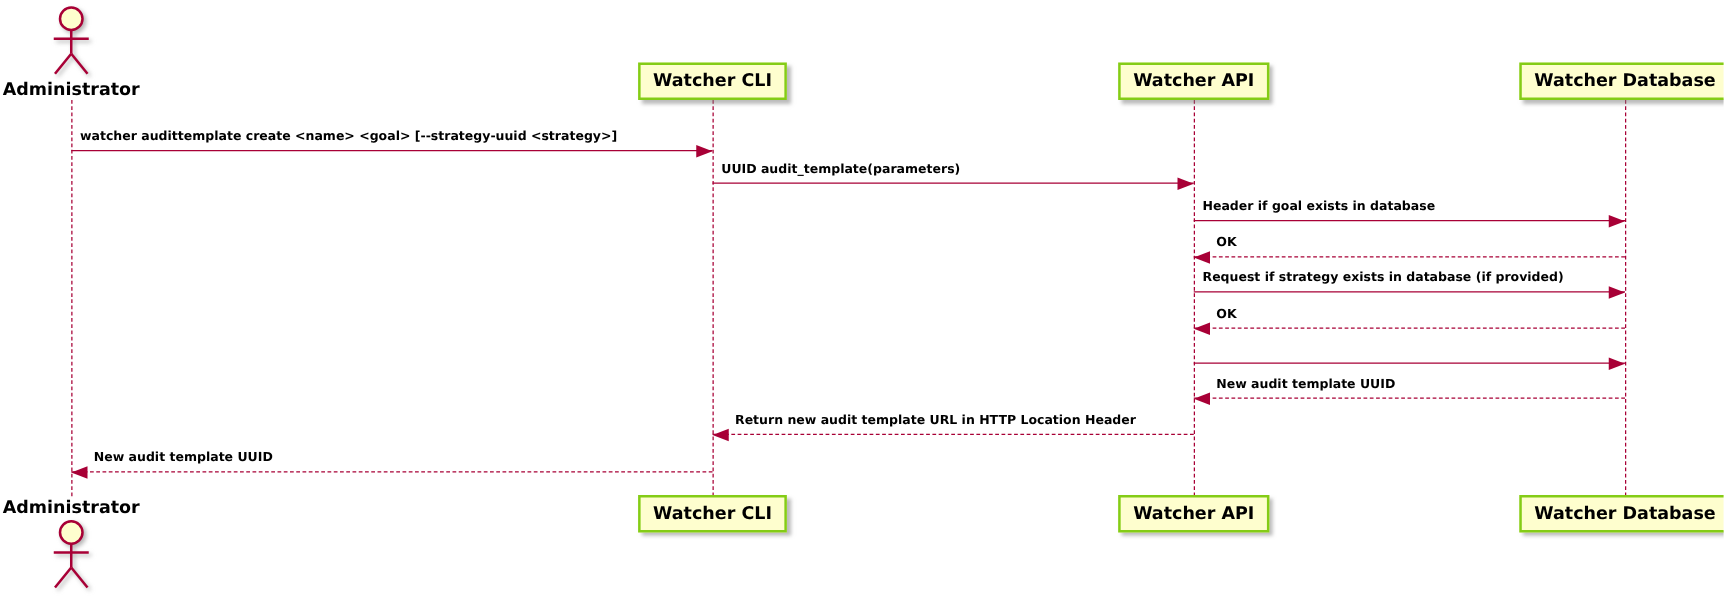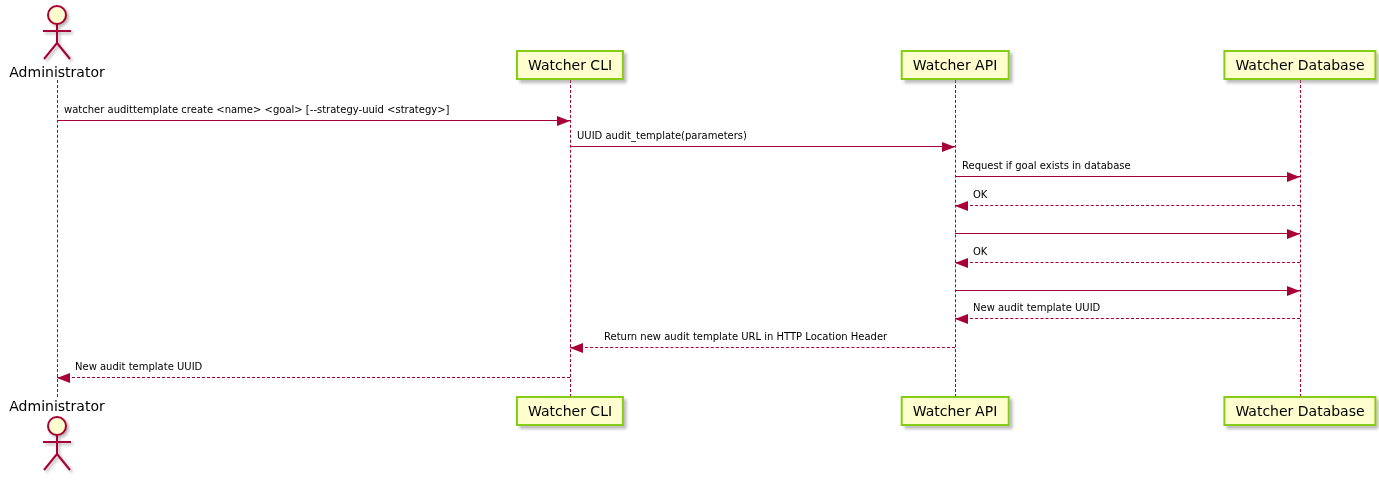--- a/index.html
+++ b/index.html
@@ -5,20 +5,21 @@
   html, body {
     margin: 0;
     padding: 0;
     background: #ffffff;
     font-family: "DejaVu Sans", "Liberation Sans", sans-serif;
   }
   #diagram {
     position: relative;
     overflow: hidden;
     background: #ffffff;
+    font-weight: bold;
   }
   .lifeline {
     position: absolute;
     width: 0;
     border-left: 1px dashed #A80036;
   }
   .participant-box {
     position: absolute;
     transform: translateX(-50%);
     background: #FEFECE;
@@ -97,33 +98,34 @@
     <div class="participant-box" style="left: 1300px; top: 50px;">Watcher Database</div>
     <div class="participant-box" style="left: 1300px; top: 396px;">Watcher Database</div>
     <div class="msg-line solid" style="left: 57px; width: 513px; top: 120px;"></div>
     <div class="msg-arrowhead right" style="top: 115.5px; left: 557px;"></div>
     <div class="msg-label" style="left: 64px; top: 102px;">watcher audittemplate create &lt;name&gt; &lt;goal&gt; [--strategy-uuid &lt;strategy&gt;]</div>
     <div class="msg-line solid" style="left: 570px; width: 385px; top: 146px;"></div>
     <div class="msg-arrowhead right" style="top: 141.5px; left: 942px;"></div>
     <div class="msg-label" style="left: 577px; top: 128px;">UUID audit_template(parameters)</div>
     <div class="msg-line solid" style="left: 955px; width: 345px; top: 176px;"></div>
     <div class="msg-arrowhead right" style="top: 171.5px; left: 1287px;"></div>
-    <div class="msg-label" style="left: 962px; top: 158px;">Request if goal exists in database</div>
+    <div class="msg-label" style="left: 962px; top: 158px;">Header if goal exists in database</div>
     <div class="msg-line dashed" style="left: 955px; width: 345px; top: 205px;"></div>
     <div class="msg-arrowhead left" style="top: 200.5px; left: 955px;"></div>
     <div class="msg-label" style="left: 973px; top: 187px;">OK</div>
     <div class="msg-line solid" style="left: 955px; width: 345px; top: 233px;"></div>
     <div class="msg-arrowhead right" style="top: 228.5px; left: 1287px;"></div>
+    <div class="msg-label" style="left: 962px; top: 215px;">Request if strategy exists in database (if provided)</div>
     <div class="msg-line dashed" style="left: 955px; width: 345px; top: 262px;"></div>
     <div class="msg-arrowhead left" style="top: 257.5px; left: 955px;"></div>
     <div class="msg-label" style="left: 973px; top: 244px;">OK</div>
     <div class="msg-line solid" style="left: 955px; width: 345px; top: 290px;"></div>
     <div class="msg-arrowhead right" style="top: 285.5px; left: 1287px;"></div>
     <div class="msg-line dashed" style="left: 955px; width: 345px; top: 318px;"></div>
     <div class="msg-arrowhead left" style="top: 313.5px; left: 955px;"></div>
     <div class="msg-label" style="left: 973px; top: 300px;">New audit template UUID</div>
     <div class="msg-line dashed" style="left: 570px; width: 385px; top: 347px;"></div>
     <div class="msg-arrowhead left" style="top: 342.5px; left: 570px;"></div>
-    <div class="msg-label" style="left: 604px; top: 329px;">Return new audit template URL in HTTP Location Header</div>
+    <div class="msg-label" style="left: 588px; top: 329px;">Return new audit template URL in HTTP Location Header</div>
     <div class="msg-line dashed" style="left: 57px; width: 513px; top: 377px;"></div>
     <div class="msg-arrowhead left" style="top: 372.5px; left: 57px;"></div>
     <div class="msg-label" style="left: 75px; top: 359px;">New audit template UUID</div>
   </div>
 
 </body></html>

